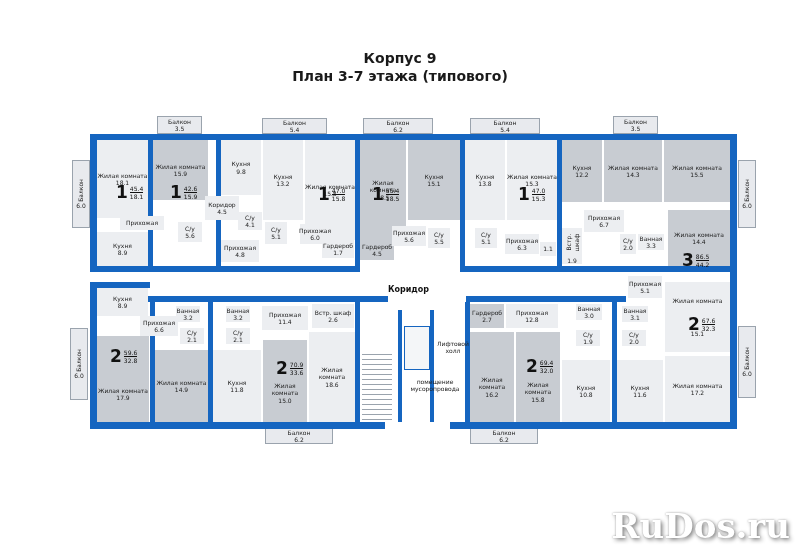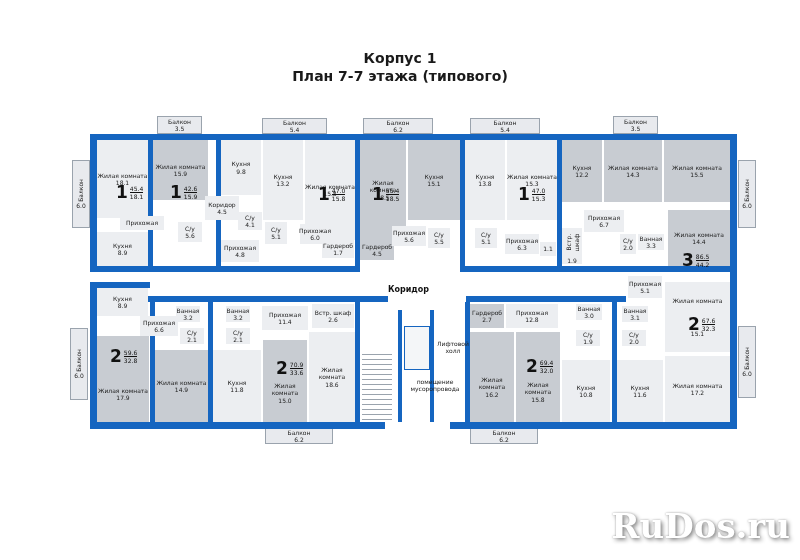--- a/index.html
+++ b/index.html
@@ -17,22 +17,22 @@
   .apt .n{font-size:17px;font-weight:bold;color:#111;}
   .apt .f{display:flex;flex-direction:column;font-size:6px;color:#111;}
   .apt .f span:first-child{border-bottom:0.8px solid #111;}
   .corr{position:absolute;font-size:8px;font-weight:bold;color:#111;}
   .lift{position:absolute;font-size:6px;color:#222;text-align:center;line-height:1.2;}
   .wm{position:absolute;right:10px;bottom:14px;font-family:"DejaVu Serif",serif;font-weight:bold;font-size:34px;color:#ffffff;text-shadow:2px 2px 4px #888,0 0 2px #aaa;}
 </style>
 </head>
 <body>
 
-<div class="title t1">Корпус 1</div>
-<div class="title t2">План 7-7 этажа (типового)</div>
+<div class="title t1">Корпус 9</div>
+<div class="title t2">План 3-7 этажа (типового)</div>
 
 <div>
 
   <div class="balc" style="left:157px;top:116px;width:45px;height:18px;">
       <span>Балкон</span>
       <span>3.5</span>
     </div>
   <div class="balc" style="left:262px;top:118px;width:65px;height:16px;">
       <span>Балкон</span>
       <span>5.4</span>

